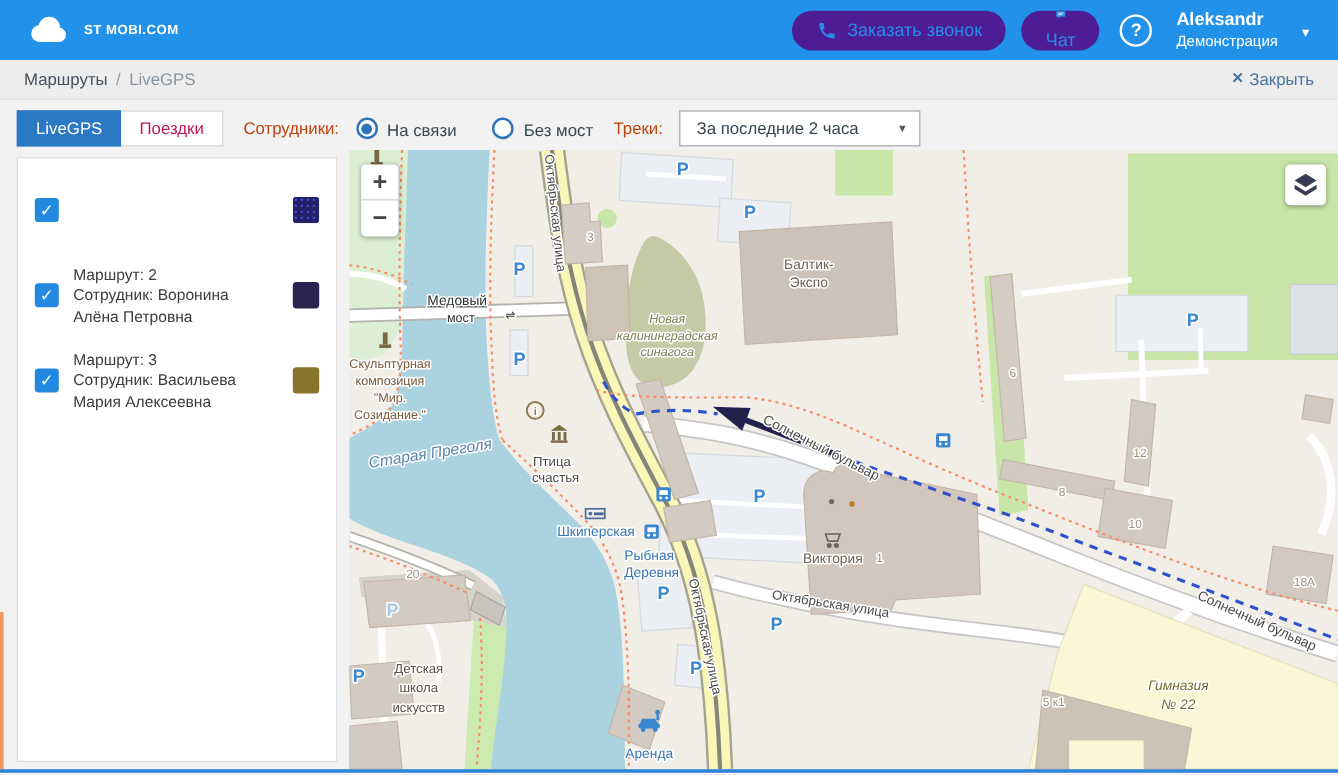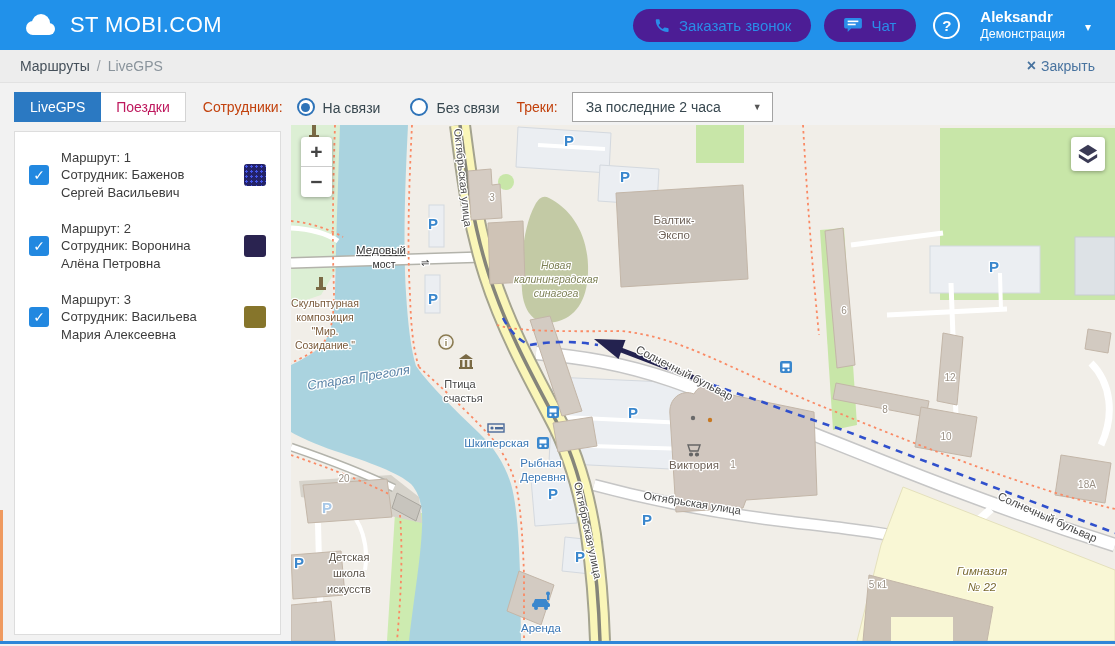--- a/index.html
+++ b/index.html
@@ -4,24 +4,24 @@
 <style>
   * { box-sizing: border-box; margin: 0; padding: 0; }
   html,body { width:1115px; height:646px; }
   body { font-family: "Liberation Sans", sans-serif; background:#f2f2f2; overflow:hidden; }
   #page { position:relative; width:1115px; height:646px; background:#f2f2f2; }
 
   
   .header { position:absolute; left:0; top:0; width:1115px; height:50px; background:#2191ea;
             display:flex; align-items:center; padding:0 24px 0 22px; }
   .cloud { width:36px; height:26px; position:relative; flex:0 0 auto; }
-  .brand { color:#fff; font-size:22px; font-weight:normal; letter-spacing:.4px; margin-left:12px; margin-right:auto; }
+  .brand { color:#fff; font-size:11px; font-weight:bold; letter-spacing:.4px; margin-left:12px; margin-right:auto; }
   .pill { display:flex; align-items:center; gap:9px; background:#4c1d95; color:#2a8ce8; border:none;
           height:33px; border-radius:17px; padding:0 20px; font-size:15px; font-family:inherit; cursor:pointer; }
-  .pill + .pill { margin-left:13px; }
+  .pill + .pill { margin-left:13px;flex-direction:column; }
   .help { width:27px; height:27px; border:2px solid #fff; border-radius:50%; color:#fff; font-weight:bold;
           font-size:15px; display:flex; align-items:center; justify-content:center; margin-left:17px; cursor:pointer; }
   .userbox { margin-left:20px; display:flex; align-items:center; gap:20px; cursor:pointer; }
   .usertext { color:#fff; line-height:1.25; }
   .username { font-size:15px; font-weight:bold; }
   .userrole { font-size:12.5px; }
   .caret { color:#fff; font-size:12px; margin-top:4px; }
 
   
   .crumbbar { position:absolute; left:0; top:50px; width:1115px; height:33px; background:#ededed;
@@ -139,39 +139,34 @@
     <div class="tab inactive">Поездки</div>
     <span class="tb-label">Сотрудники:</span>
     <span class="radio-wrap">
       <span class="radio">
           <span class="dot"></span>
         </span>
       <span class="radio-label">На связи</span>
     </span>
     <span class="radio-wrap">
       <span class="radio"></span>
-      <span class="radio-label">Без связи</span>
+      <span class="radio-label">Без мост</span>
     </span>
     <span class="tb-label">Треки:</span>
     <div class="select">
       <span>За последние 2 часа</span>
       <span class="sel-caret">▼</span>
     </div>
   </div>
 
   <div class="sidebar">
 
     <div class="route-item">
       <div class="checkbox">
         <span>✓</span>
-      </div>
-      <div class="route-text">
-        <div>Маршрут: 1</div>
-        <div>Сотрудник: Баженов</div>
-        <div>Сергей Васильевич</div>
       </div>
       <div class="swatch dotted"></div>
     </div>
 
     <div class="route-item">
       <div class="checkbox">
         <span>✓</span>
       </div>
       <div class="route-text">
         <div>Маршрут: 2</div>

